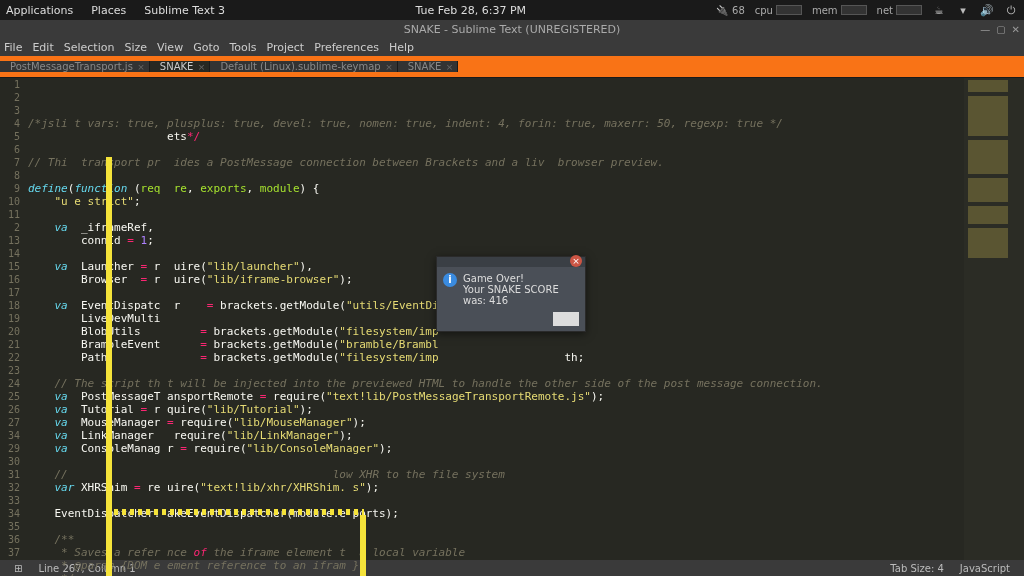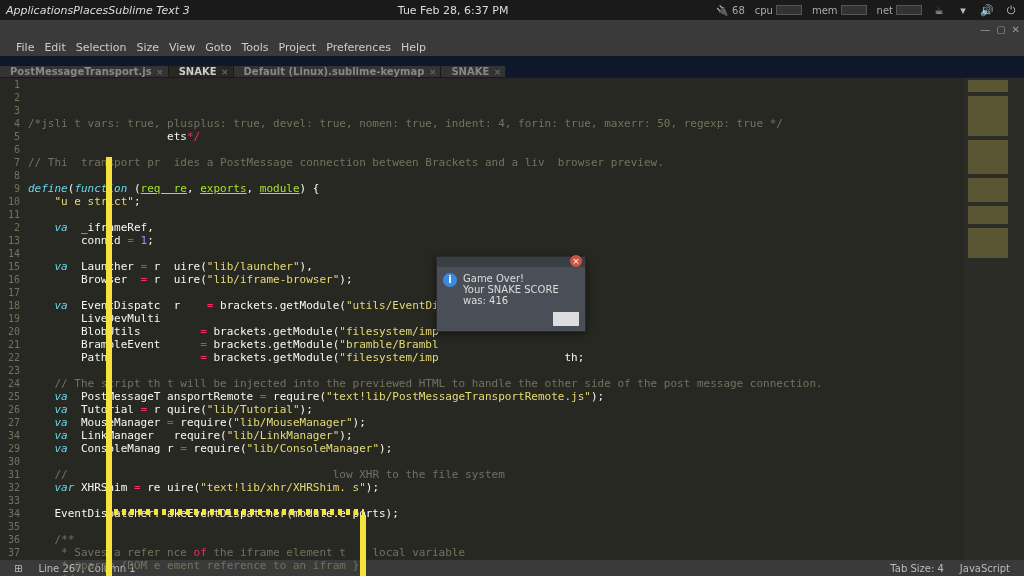--- a/index.html
+++ b/index.html
@@ -14,21 +14,21 @@
 }
 .topbar {
   height: 20px;
   background: #1a1a1a;
   display: flex;
   align-items: center;
   padding: 0 6px;
   color: #ddd;
   font-size: 11px;
 }
-.topbar-left { display: flex; gap: 0; font-style: italic; }
+.topbar-left { display: flex; gap: 18px; }
 .topbar-center { flex: 1; text-align: center; }
 .topbar-right { display: flex; gap: 10px; align-items: center; }
 .ind { display:flex; align-items:center; gap:3px; font-size:10px; color:#aaa;}
 .ind-bar { width:26px; height:10px; background:#333; border:1px solid #555; position:relative;}
 .ind-fill { height:100%; background:#3a8; }
 .tray-icon { width:14px; height:14px; display:inline-flex; align-items:center; justify-content:center; color:#bbb;}
 .titlebar {
   height: 18px;
   background: #3a3a3a;
   color: #aaa;
@@ -39,31 +39,30 @@
   position: relative;
 }
 .titlebar-ctrls { position:absolute; right:4px; display:flex; gap:6px; color:#999; font-size:10px;}
 .menubar {
   height: 18px;
   background: #3a3a3a;
   color: #ccc;
   font-size: 11px;
   display: flex;
   align-items: center;
-  padding: 0 12px;
+  padding: 0 0;
   gap: 2px;
 }
 .menubar span { padding: 0 4px; }
 .tabbar {
   height: 22px;
-  background: #0f172a;
-  display: flex;
-  align-items: flex-end;
+  background: #f97316;
+  display: flex;
+  align-items: center;
   border-bottom: 1px solid #1a1a1a;
-  font-weight: bold;
 }
 .tab {
   padding: 0 16px 0 10px;
   font-size: 10px;
   color: #888;
   display: flex;
   align-items: center;
   border-right: 1px solid #1a1a1a;
   position: relative;
   background: #333;
@@ -89,23 +88,23 @@
   user-select:none;
 }
 .code {
   flex: 1;
   line-height: 13px;
   white-space: pre;
   color: #f8f8f2;
   position:relative;
 }
 .code-line { height:13px; }
-.c-comment { color:#75715e; }
+.c-comment { color:#75715e; font-style:italic; }
 .c-keyword { color:#66d9ef; font-style:italic; }
-.c-name { color:#a6e22e;text-decoration:underline; }
+.c-name { color:#a6e22e; }
 .c-string { color:#e6db74; }
 .c-num { color:#ae81ff; }
 .c-storage { color:#66d9ef; font-style:italic;}
 .c-red { color:#f92672; }
 .ruler {
   position:absolute; top:0; bottom:0; width:0;
   border-left:1px dashed #7a3a3a;
 }
 .minimap {
   width: 60px;
@@ -190,20 +189,21 @@
         <span class="ind-bar"></span>
       </span>
     <span class="tray-icon">☕</span>
     <span class="tray-icon">▾</span>
     <span class="tray-icon">🔊</span>
     <span class="tray-icon">⏻</span>
   </div>
 </div>
 
 <div class="titlebar">
+  <span>SNAKE - Sublime Text (UNREGISTERED)</span>
   <div class="titlebar-ctrls">
     <span>—</span>
     <span>▢</span>
     <span>✕</span>
   </div>
 </div>
 
 <div class="menubar" id="menubar">
     <span>File</span>
     <span>Edit</span>

